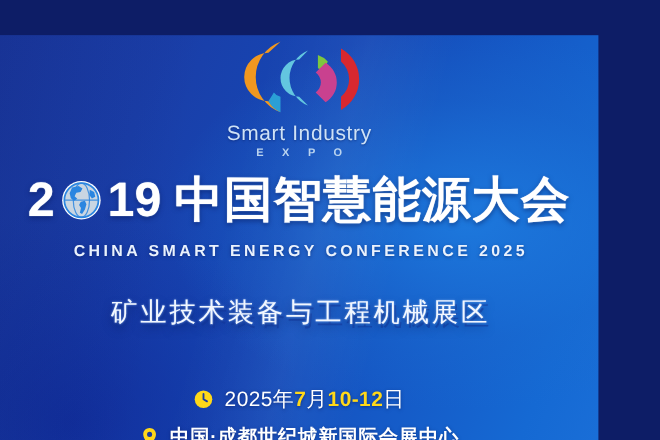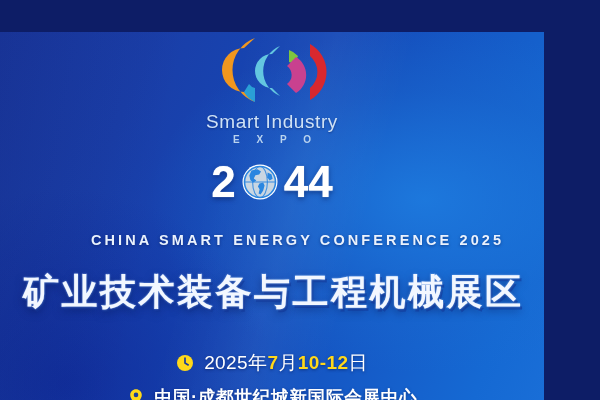--- a/index.html
+++ b/index.html
@@ -91,35 +91,34 @@
   .globe {
     display: inline-block;
     width: 40px;
     height: 40px;
     margin: 0 1px;
     vertical-align: middle;
   }
 
   
   #title-en {
-    top: 200px;
+    top: 189px;
     font-size: 14.5px;
     font-weight: 600;
     letter-spacing: 3.1px;
     color: #eaf2fd;
     text-indent: 3.1px;
     text-shadow: 0 1px 3px rgba(6,22,84,0.5);
-    padding-left: 24px;
   }
 
   
   #zone-line {
     top: 240px;
-    font-size: 36px;
-    font-weight: 700;
+    font-size: 24px;
+    font-weight: 400;
     letter-spacing: 2.5px;
     text-indent: 2.5px;
     color: #f2f7ff;
     line-height: 1.12;
     text-shadow:
       0 0 2px rgba(160,200,255,0.85),
       2px 3px 0 rgba(18,52,150,0.55),
       0 4px 9px rgba(6,22,84,0.55);
   }
 
@@ -200,21 +199,22 @@
           <path d="M11.5 8.5 L17.5 7.2 L21 9.4 L19.2 12.6 L15.4 13.2 L13.8 16.4 L16.3 18.6 L13.4 20.6 L10.4 18.2 L9.3 13.6 Z" fill="#2b86e0"></path>
 
           <path d="M19.4 21.4 L23.2 20.6 L24.6 23.6 L23.2 28.4 L20.6 32.6 L18.6 31.4 L19.6 27.2 L17.9 24.4 Z" fill="#2b86e0"></path>
 
           <path d="M27.6 10.4 L31.6 12.6 L32.6 16.8 L29.6 18.4 L27.2 15.2 Z" fill="#2b86e0"></path>
           <circle cx="20" cy="20" r="15.5" fill="none" stroke="#2b86e0" stroke-width="1.6"></circle>
           <path d="M4.5 20 H35.5" stroke="#2b86e0" stroke-width="1.1" fill="none" opacity="0.85"></path>
           <ellipse cx="20" cy="20" rx="7.4" ry="15.5" fill="none" stroke="#2b86e0" stroke-width="1.1" opacity="0.85"></ellipse>
         </svg>
       </span>
-      <span class="t-num">44</span>
+      <span class="t-num">19</span>
+      <span class="t-cn">中国智慧能源大会</span>
     </div>
   </div>
 
   <div class="layer" id="title-en">CHINA SMART ENERGY CONFERENCE 2025</div>
 
   <div class="layer" id="zone-line">矿业技术装备与工程机械展区</div>
 
   <div class="layer" id="info-block">
 
     <div class="info-row">

